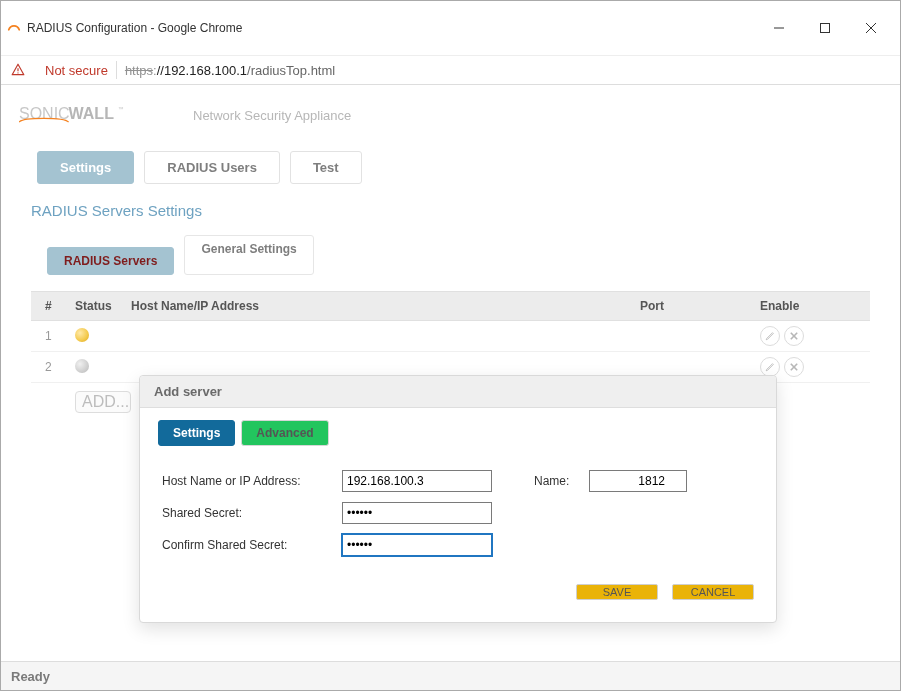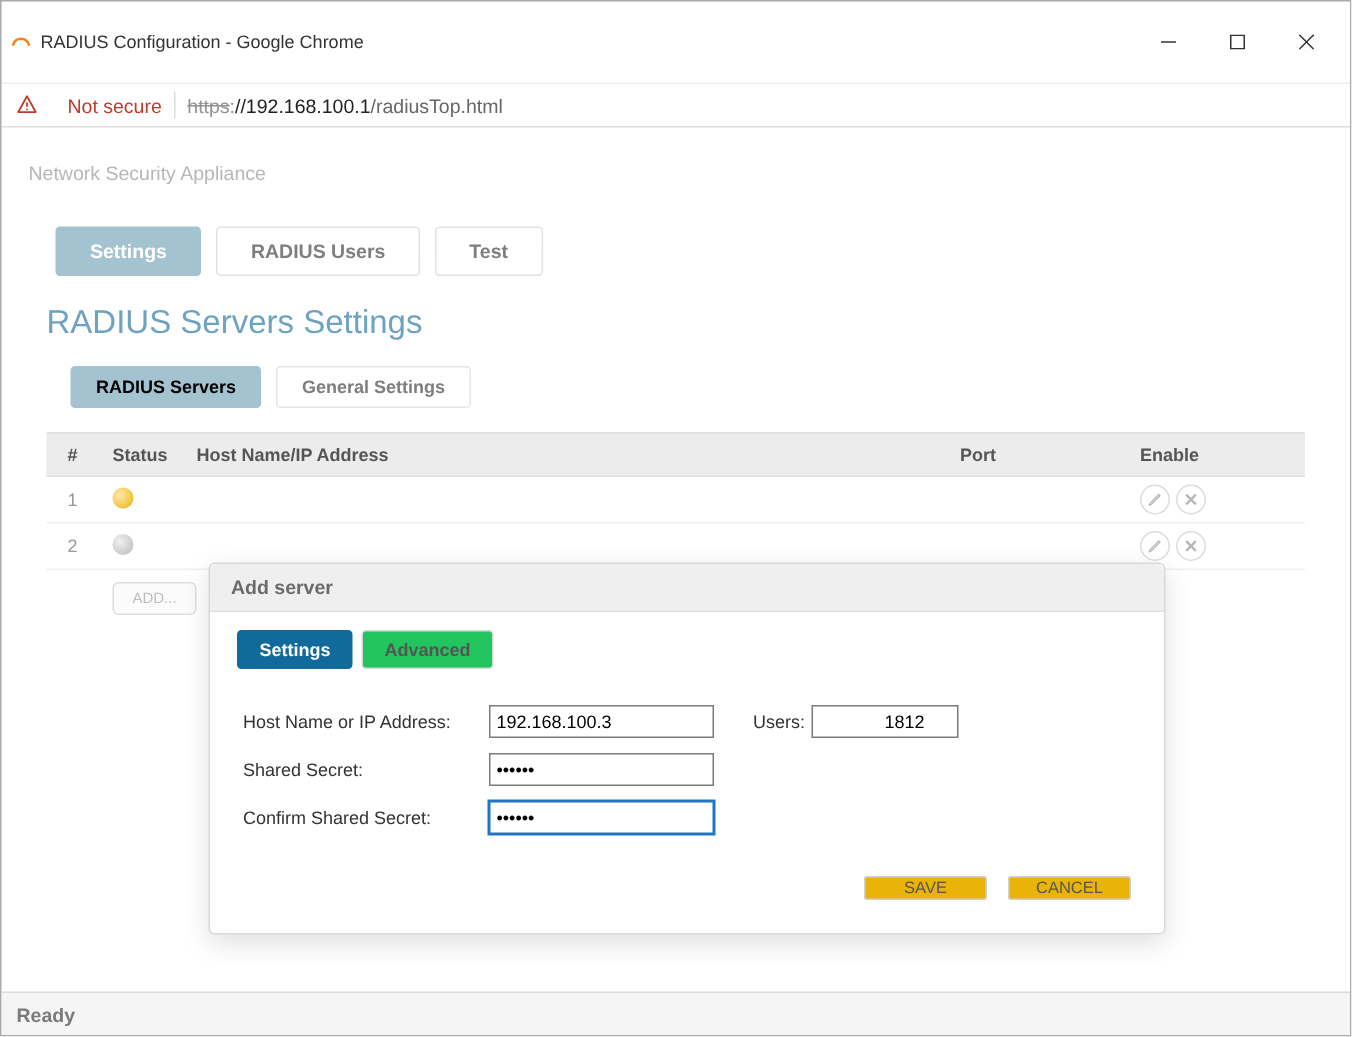--- a/index.html
+++ b/index.html
@@ -16,50 +16,50 @@
 .url{font-size:13px;color:#666;}
 .url .proto{color:#929292;}
 .url .https{text-decoration:line-through;color:#929292;}
 .url .host{color:#222;}
 .content{flex:1;overflow:hidden;position:relative;display:flex;flex-direction:column;}
 .brand{display:flex;align-items:center;gap:14px;height:40px;padding:10px 18px 0 18px;}
 .brand-subtitle{color:#b7b7b7;font-size:13px;}
 .tabs{display:flex;gap:10px;padding:16px 30px 10px 36px;}
 .tab{border:1px solid #e2e2e2;border-radius:3px;padding:8px 22px;font-size:13px;font-weight:bold;color:#7e7e7e;background:#fff;cursor:pointer;}
 .tab.active{background:#a4c3d1;color:#fff;border-color:#a4c3d1;}
-.section-title{color:#6ea2c1;font-size:22px;padding:8px 18px 6px 30px;}
+.section-title{color:#6ea2c1;font-size:15px;padding:8px 18px 6px 30px;}
 .subtabs{display:flex;gap:10px;padding:10px 30px 10px 46px;}
 .subtab{border:1px solid #e6e6e6;border-radius:3px;padding:6px 16px;font-size:12px;font-weight:bold;color:#7e7e7e;background:#fff;cursor:pointer;}
-.subtab.active{background:#a4c3d1;color:#000000;border-color:#a4c3d1;}
+.subtab.active{background:#a4c3d1;color:#7f1d1d;border-color:#a4c3d1;margin-top:12px;}
 .table{margin:6px 30px 0 30px;}
 .thead{display:flex;background:#ececec;border-top:1px solid #e0e0e0;border-bottom:1px solid #e0e0e0;height:28px;align-items:center;color:#555;font-weight:bold;font-size:12px;}
 .thead .col-num{width:30px;padding-left:14px;}
 .thead .col-status{width:56px;}
 .thead .col-host{flex:1;}
 .thead .col-port{width:120px;margin-left:20px;}
 .thead .col-enable{width:110px;}
 .trow{display:flex;height:30px;align-items:center;border-bottom:1px solid #f0f0f0;font-size:12px;}
 .trow .col-num{width:30px;padding-left:14px;color:#999;}
 .trow .col-status{width:56px;}
 .trow .col-host{flex:1;}
 .trow .col-port{width:120px;}
 .trow .col-enable{width:110px;display:flex;gap:4px;align-items:center;justify-content:flex-start;}
 .status-dot{width:14px;height:14px;border-radius:50%;display:inline-block;}
 .status-yellow{background:radial-gradient(circle at 35% 35%, #ffe9a8, #f3c94b 60%, #d9a31c);}
 .status-gray{background:radial-gradient(circle at 35% 35%, #f0f0f0, #cfcfcf 60%, #b6b6b6);}
 .circle-btn{width:18px;height:18px;border:1px solid #dcdcdc;border-radius:50%;display:inline-flex;align-items:center;justify-content:center;color:#b7b7b7;font-size:10px;cursor:pointer;background:#fff;}
-.addbtn{margin:8px 0 0 44px;border:1px solid #ddd;background:#fbfbfb;color:#bdbdbd;border-radius:4px;height:22px;width:56px;font-size:10px;cursor:pointer;}
+.addbtn{margin:8px 0 0 44px;border:1px solid #ddd;background:#fbfbfb;color:#bdbdbd;border-radius:4px;height:22px;width:56px;font-size:16px;cursor:pointer;}
 .modal{position:absolute;left:138px;top:290px;width:636px;background:#fff;border:1px solid #d9d9d9;border-radius:4px;box-shadow:0 6px 18px rgba(0,0,0,0.12);}
 .modal-header{background:#efefef;border-bottom:1px solid #dedede;border-radius:4px 4px 0 0;padding:8px 14px;font-weight:bold;color:#6a6a6a;font-size:13px;}
 .modal-tabs{display:flex;gap:6px;padding:12px 18px 6px 18px;}
 .mtab{border:1px solid #d7d7d7;border-radius:3px;padding:5px 14px;font-size:12px;font-weight:bold;cursor:pointer;}
 .mtab.active{background:#126a9b;color:#fff;border-color:#126a9b;}
 .mtab.inactive{background:#22c55e;color:#555;}
 .modal-body{padding:18px 22px 0 22px;}
-.form-row{display:flex;align-items:center;margin-bottom:10px;gap:4px;}
+.form-row{display:flex;align-items:center;margin-bottom:10px;gap:20px;}
 .form-label{width:160px;text-align:left;font-size:12px;color:#333;}
 .text-input{border:1px solid #7a7a7a;height:20px;padding:0 4px;font-size:12px;width:140px;}
 .port-label{margin-left:22px;font-size:12px;color:#333;}
 .port-input{width:44px;padding-left:48px;}
 .modal-footer{display:flex;justify-content:flex-end;gap:14px;padding:18px 22px 22px 22px;}
 .dlg-btn{border:1px solid #cfcfcf;background:#eab308;color:#555;border-radius:2px;height:16px;min-width:82px;font-size:11px;cursor:pointer;}
 .statusbar{height:28px;border-top:1px solid #ddd;background:#f5f5f5;display:flex;align-items:center;padding:0 10px;font-weight:bold;color:#7a7a7a;font-size:13px;margin-top:auto;}
 </style>
 </head>
 <body>
@@ -104,20 +104,28 @@
     </span>
     <span class="addr-divider"></span>
     <span class="url">
       <span class="https">https</span><span class="proto">:</span><span class="host">//192.168.100.1</span><span>/radiusTop.html</span>
     </span>
   </div>
 
   <div class="content">
 
     <div class="brand">
+      <span>
+        <svg width="160" height="26" viewBox="0 0 200 28">
+          <text x="0" y="20" font-family="Arial" font-size="20" fill="#c7c7c7" letter-spacing="0">SONIC</text>
+          <text x="62" y="20" font-family="Arial" font-size="20" font-weight="bold" fill="#b6b6b6">WALL</text>
+          <text x="124" y="10" font-family="Arial" font-size="7" fill="#c7c7c7">™</text>
+          <path d="M0 24 C6 18 56 18 62 24" stroke="#f58220" stroke-width="1.4" fill="none"></path>
+        </svg>
+      </span>
       <span class="brand-subtitle">Network Security Appliance</span>
     </div>
 
     <div class="tabs">
       <div class="tab active">Settings</div>
       <div class="tab">RADIUS Users</div>
       <div class="tab">Test</div>
     </div>
 
     <div class="section-title">RADIUS Servers Settings</div>
@@ -182,21 +190,21 @@
     <div class="modal">
       <div class="modal-header">Add server</div>
       <div class="modal-tabs">
         <div class="mtab active">Settings</div>
         <div class="mtab inactive">Advanced</div>
       </div>
       <div class="modal-body">
         <div class="form-row">
           <span class="form-label">Host Name or IP Address:</span>
           <input class="text-input" type="text" value="192.168.100.3" style="">
-          <span class="port-label">Users:</span>
+          <span class="port-label">Name:</span>
           <input class="text-input port-input" type="text" value="1812" style="">
         </div>
         <div class="form-row">
           <span class="form-label">Shared Secret:</span>
           <input class="text-input" type="text" value="••••••" style="">
         </div>
         <div class="form-row">
           <span class="form-label">Confirm Shared Secret:</span>
           <input class="text-input" type="text" style="outline: rgb(32, 118, 193) solid 1px; border-color: rgb(32, 118, 193);" value="••••••">
         </div>

